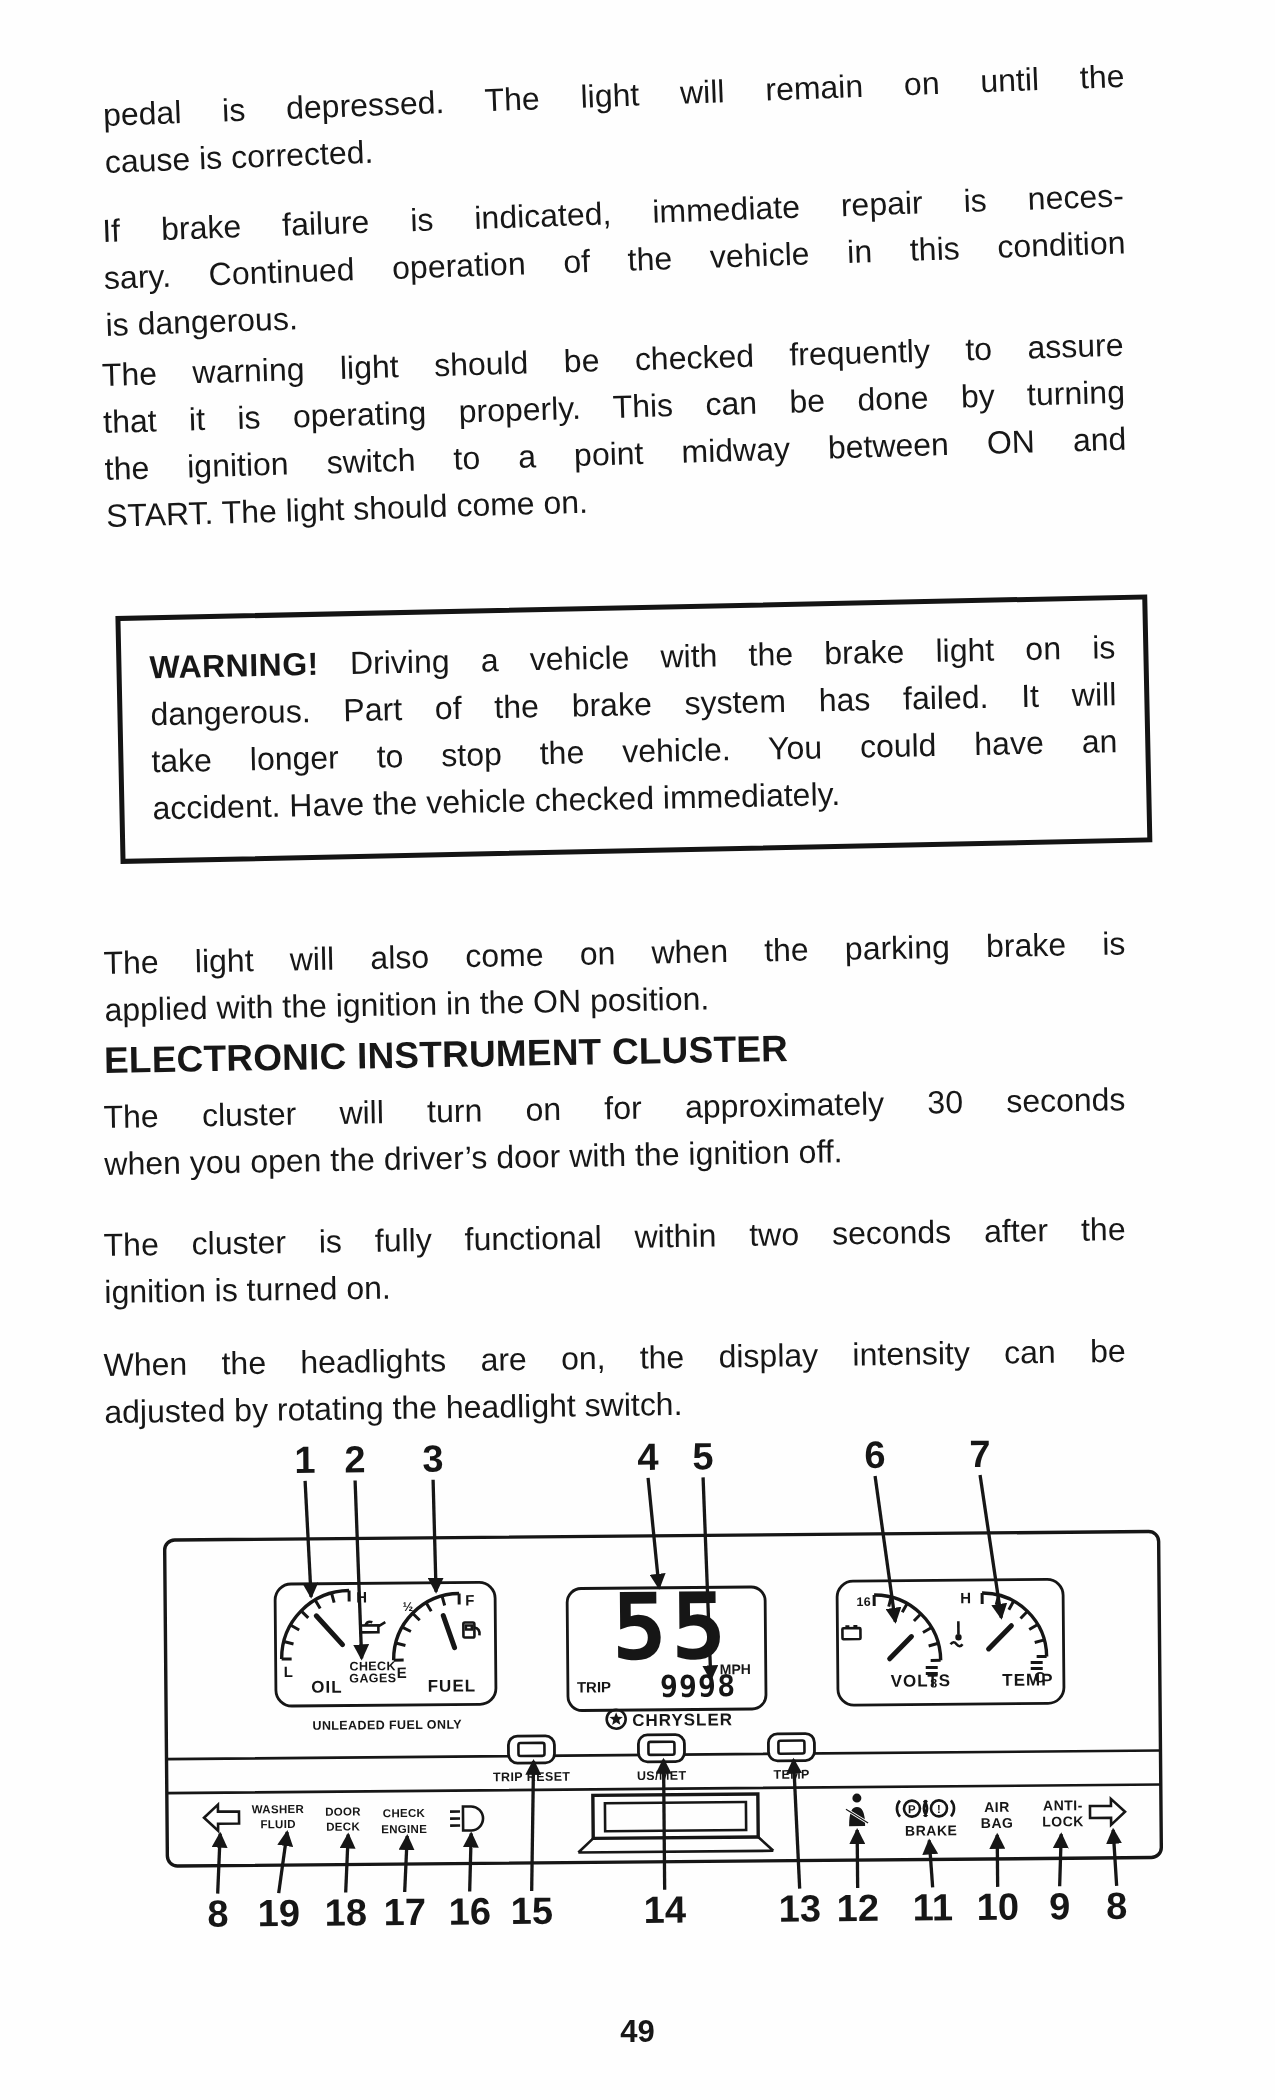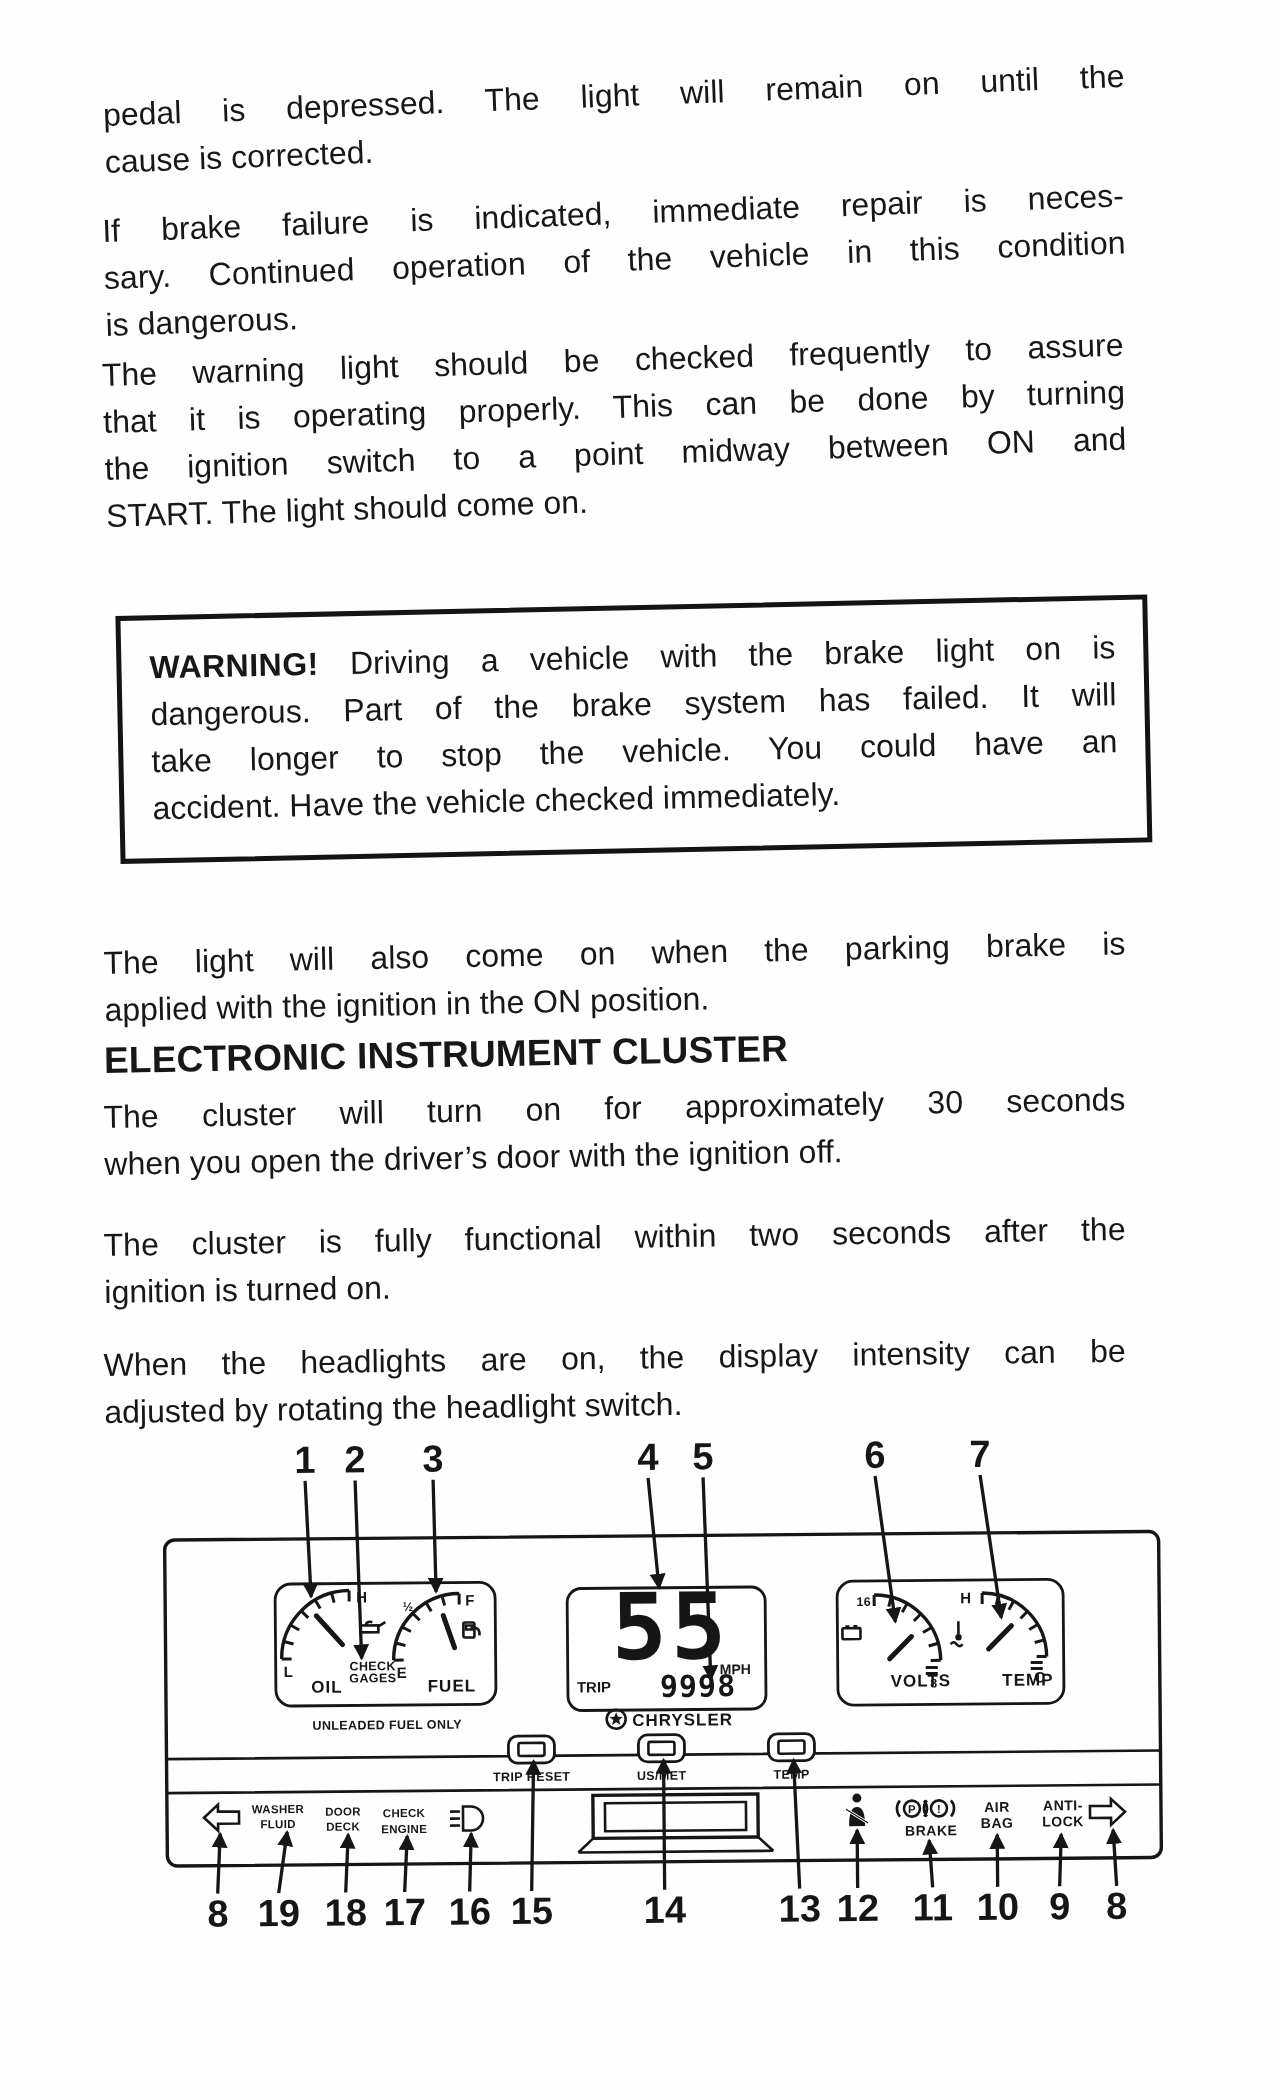--- a/index.html
+++ b/index.html
@@ -276,13 +276,14 @@
       <line class="callout" x1="663" y1="472" x2="663" y2="342"></line>
       <line class="callout" x1="798" y1="472" x2="793" y2="343"></line>
       <line class="callout" x1="856" y1="472" x2="856" y2="414"></line>
       <line class="callout" x1="931" y1="472" x2="928" y2="425"></line>
       <line class="callout" x1="996" y1="472" x2="996" y2="420"></line>
       <line class="callout" x1="1058" y1="472" x2="1060" y2="420"></line>
       <line class="callout" x1="1115" y1="472" x2="1112" y2="416"></line>
     </g>
   </svg>
 
+  <div class="pageno">49</div>
 </div>
 
 </body></html>

